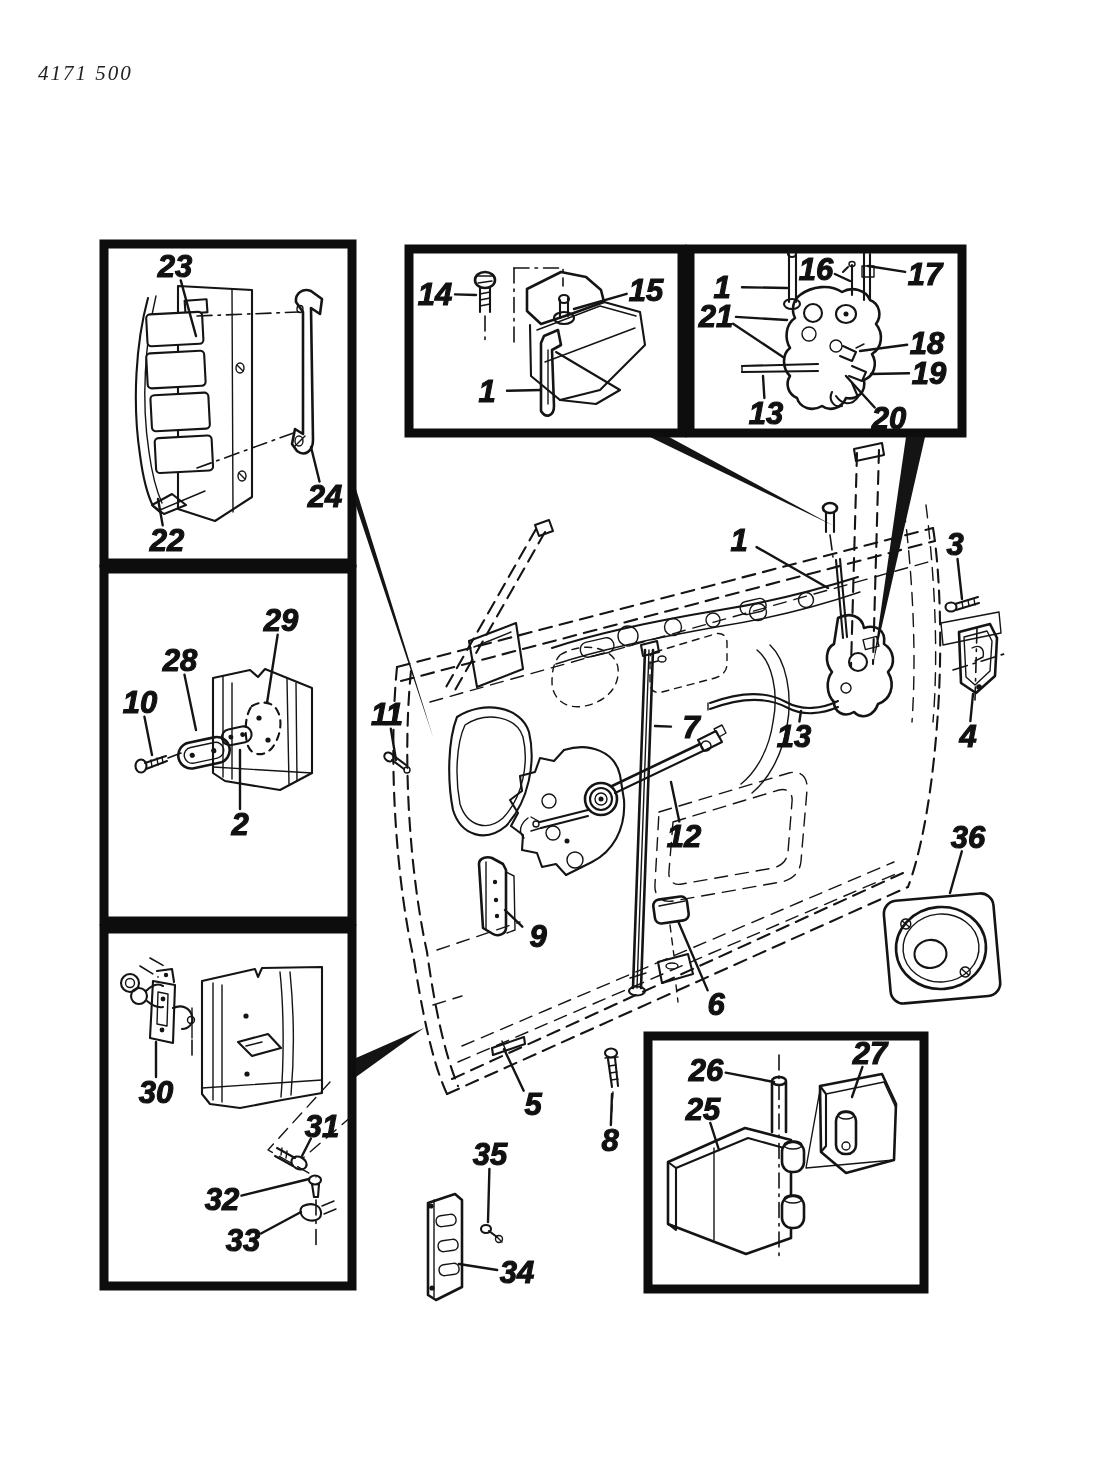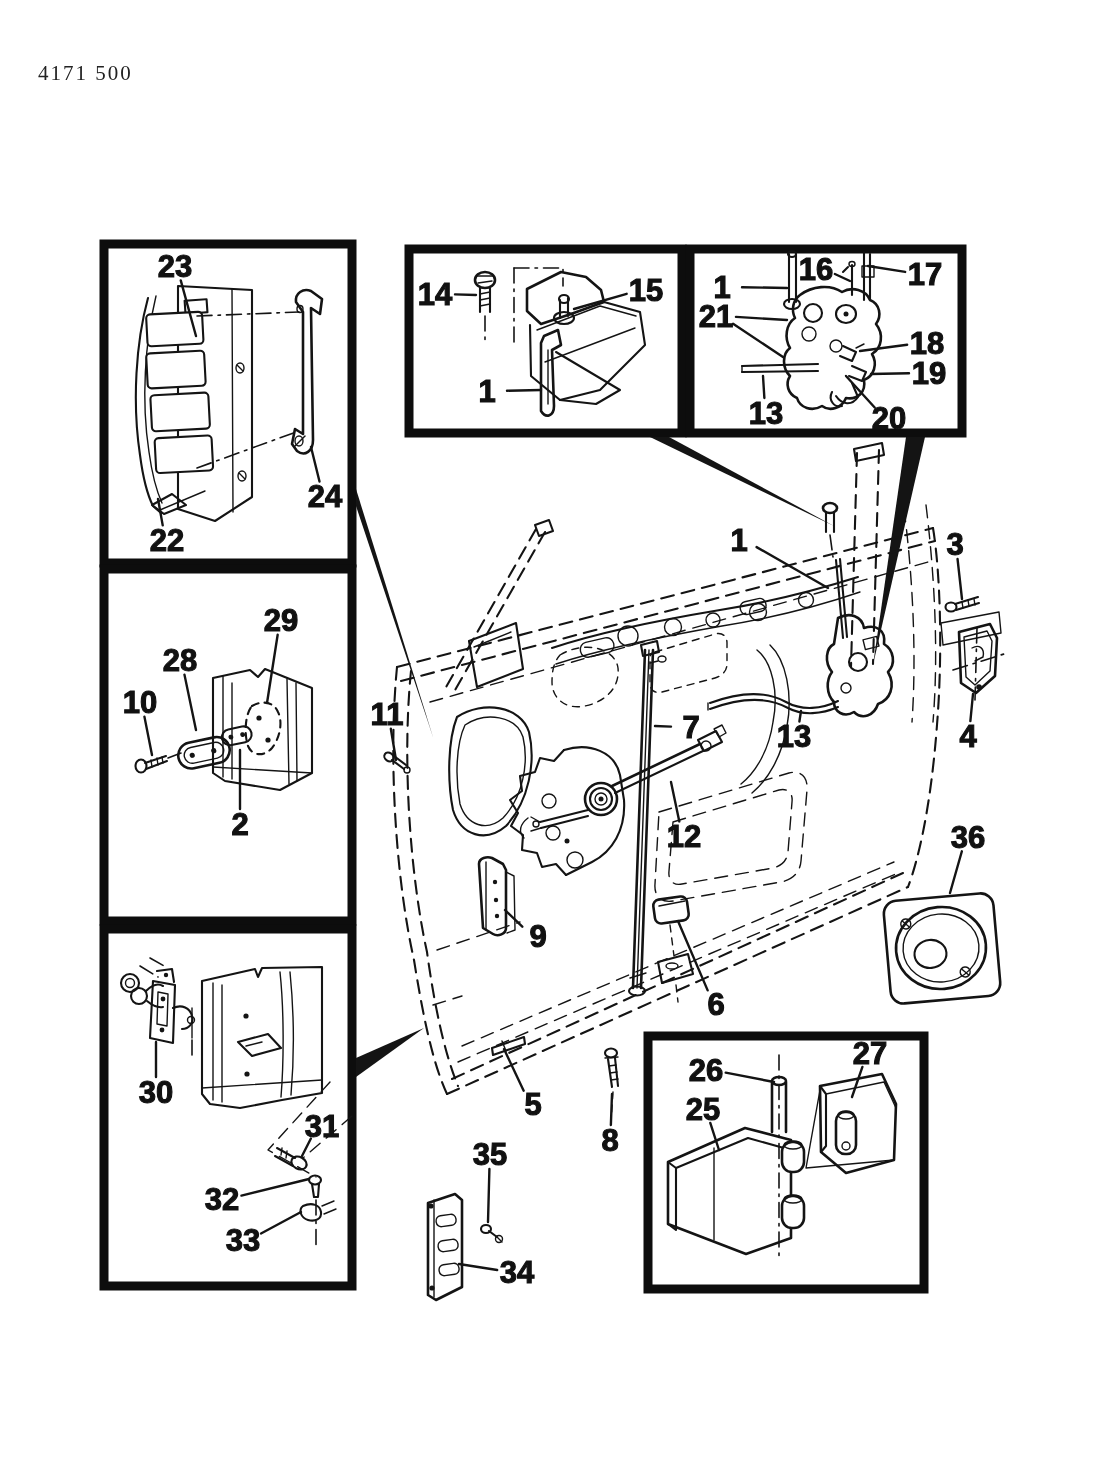--- a/index.html
+++ b/index.html
@@ -1,17 +1,17 @@
 <!DOCTYPE html>
 <html><head>
 <meta charset="utf-8">
 <style>
   html,body{margin:0;padding:0;background:#f4f2ee;}
   #stage{position:relative;width:1119px;height:1459px;background:#ffffff;
-         font-family:"Liberation Sans", sans-serif;}
+         font-family:"Liberation Sans", sans-serif;font-style:italic;}
   svg{display:block}
   .ln{fill:none;stroke:#141414;stroke-width:2.1;stroke-linecap:round;stroke-linejoin:round}
   .thin{stroke-width:1.4}
   .med{stroke-width:2.6}
   .dash{stroke-dasharray:13 8}
   .dashs{stroke-dasharray:7 6}
   .dashdot{stroke-dasharray:15 6 2.5 6;stroke-width:1.6}
   .fillb{fill:#141414;stroke:none}
   .wfill{fill:#ffffff}
   .box{fill:none;stroke:#0d0d0d;stroke-width:9}

